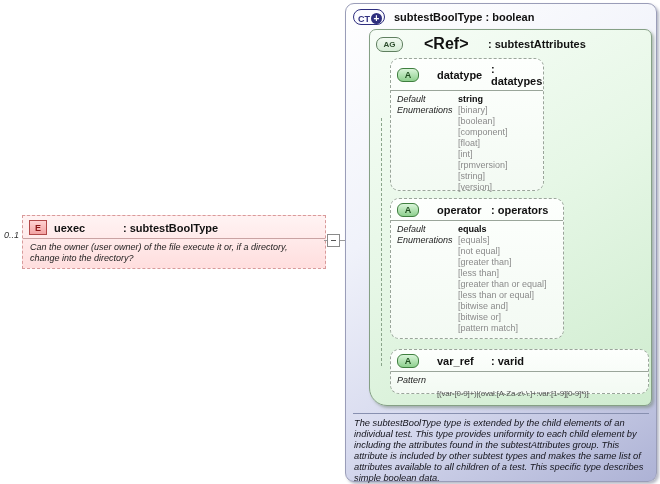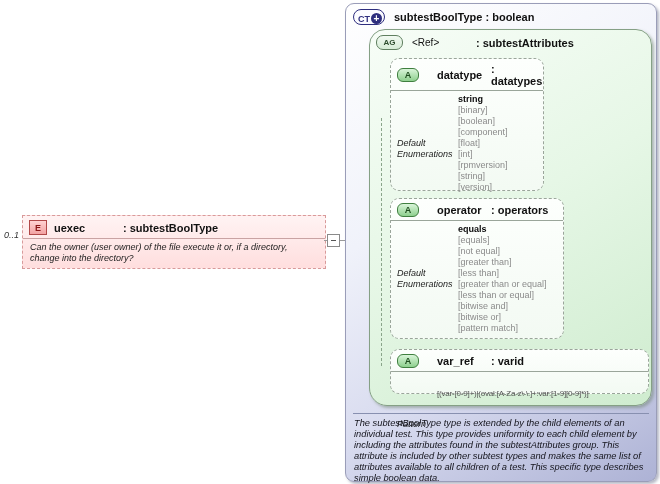--- a/index.html
+++ b/index.html
@@ -31,46 +31,46 @@
           box-shadow:2px 2px 3px rgba(120,125,150,0.55);}
   .ct-head{position:absolute;left:7px;top:5px;display:flex;align-items:center;gap:9px;}
   .ct-badge{display:flex;align-items:flex-end;height:14px;border:1px solid #2e2e7e;border-radius:8px;
             background:#fbfbff;padding:0 2px 0 4px;font-size:9px;font-weight:bold;color:#2e2e7e;}
   .ct-badge .plus{width:11px;height:11px;margin-left:1px;border-radius:50%;background:#2e2e7e;
                   color:#fff;font-size:10px;line-height:11px;text-align:center;font-weight:bold;}
   .ct-title{font-weight:bold;font-size:11px;color:#101010;}
 
   
   .ag-box{position:absolute;left:23px;top:25px;width:281px;height:375px;
-          border:1px solid #85a085;border-radius:16px;border-bottom-left-radius:18px;
+          border:1px solid #85a085;border-radius:7px;border-bottom-left-radius:18px;
           background:linear-gradient(150deg,#f7fdf7 0%,#e6f7e6 48%,#cfeccf 100%);
           box-shadow:2px 2px 3px rgba(110,130,110,0.5);}
   .ag-head{position:absolute;left:6px;top:5px;display:flex;align-items:center;}
   .ag-badge{width:25px;height:13px;border:1px solid #5f7f5f;border-radius:7px;
             background:linear-gradient(180deg,#f2faf2,#d6ecd6);font-size:8px;font-weight:bold;
             color:#2d4d2d;display:flex;align-items:center;justify-content:center;}
-  .ag-name{margin-left:9px;font-weight:normal;font-size:10px;min-width:64px;}
+  .ag-name{margin-left:21px;font-weight:bold;font-size:16px;min-width:64px;}
   .ag-type{font-weight:bold;font-size:11px;}
   .vline{position:absolute;left:11px;top:88px;height:248px;border-left:1px dashed #8aa48a;}
 
   
   .attr-box{position:absolute;border:1px dashed #9aa59a;border-radius:9px;
             background:linear-gradient(180deg,#fdfffd 0%,#f3faf3 100%);}
   .attr-datatype{left:20px;top:28px;width:152px;height:131px;}
   .attr-operator{left:20px;top:168px;width:172px;height:139px;}
   .attr-varref{left:20px;top:319px;width:257px;height:43px;}
   .attr-head{display:flex;align-items:center;gap:8px;padding:4px 6px 3px 6px;
              border-bottom:1px solid #9aa59a;}
   .a-badge{width:20px;height:12px;flex:0 0 auto;border:1px solid #3f7f3f;border-radius:6px;
            background:linear-gradient(180deg,#d9f5d9,#8ed08e);font-size:9px;font-weight:bold;
            color:#1d4d1d;display:flex;align-items:center;justify-content:center;}
   .attr-name{font-weight:bold;font-size:11px;min-width:46px;margin-left:10px;}
   .attr-type{font-weight:bold;font-size:11px;}
   .attr-body{display:flex;padding:3px 6px 0 6px;font-size:9px;line-height:11px;}
-  .facet-labels{width:61px;flex:0 0 auto;font-style:italic;color:#1c1c1c;margin-top:44px;}
+  .facet-labels{width:61px;flex:0 0 auto;font-style:italic;color:#1c1c1c;}
   .facet-labels.narrow{width:40px;}
   .facet-values{flex:1;}
   .facet-values .def{font-weight:bold;color:#0d0d0d;}
   .facet-values .enum{color:#8b8b8b;}
   .pattern-val{font-size:8px;color:#555;letter-spacing:-0.2px;padding-top:1px;margin-top:12px;}
 
   
   .doc-sep{position:absolute;left:7px;top:409px;width:296px;border-top:1px solid #8890b0;}
   .doc{position:absolute;left:8px;top:414px;width:293px;font-size:9.3px;font-style:italic;
        line-height:11px;color:#14141c;}

